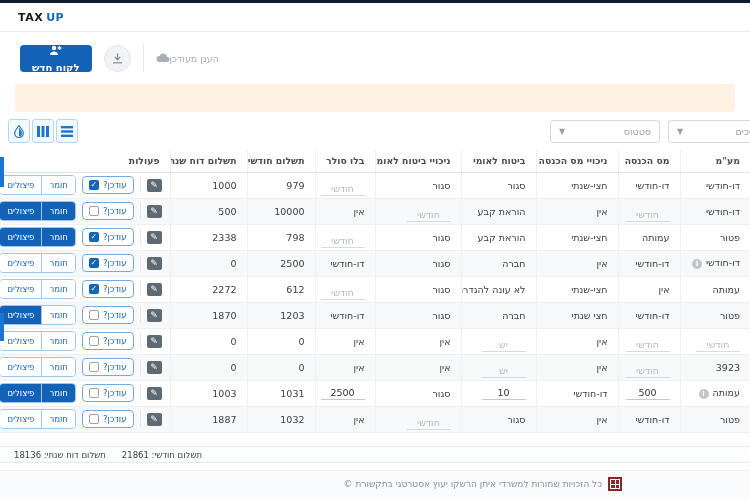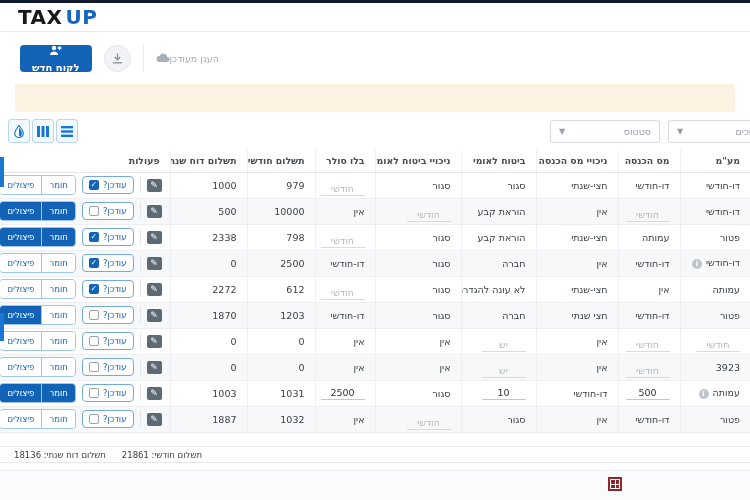--- a/index.html
+++ b/index.html
@@ -3,21 +3,21 @@
 <meta charset="utf-8">
 <style>
   * { box-sizing: border-box; margin: 0; padding: 0; }
   html,body { width:750px; height:500px; overflow:hidden; }
   body {
     font-family: "DejaVu Sans", "Liberation Sans", sans-serif;
     background:#fff; position:relative; direction:rtl;
   }
   .topline { height:3px; background:#111b2e; }
   .appbar { height:29px; border-bottom:1px solid #e9e9e9; display:flex; align-items:center; padding:0 18px; direction:ltr; }
-  .logo { font-weight:bold; font-size:20px; letter-spacing:.5px; cursor:pointer; }
+  .logo { font-weight:bold; font-size:11px; letter-spacing:.5px; cursor:pointer; }
   .logo-tax { color:#16181b; }
   .logo-up { color:#1565c0; margin-left:3px; }
 
   .toolbar { height:52px; display:flex; align-items:center; padding:0 20px; gap:12px; direction:ltr; }
   .btn-primary { display:flex; align-items:center; gap:6px; background:#1263b8; color:#fff; border:none;
     border-radius:4px; height:27px; padding:0 12px; font-size:10px; font-weight:bold; font-family:inherit; cursor:pointer;flex-direction:column; }
   .btn-download { width:27px; height:27px; border-radius:50%; background:#f1f3f6; border:1px solid #e3e6ea;
     color:#8a909a; display:flex; align-items:center; justify-content:center; cursor:pointer; }
   .vdiv { width:1px; height:28px; background:#e8eaed; }
   .cloud-status { display:flex; align-items:center; gap:0; color:#a6acb5; font-size:9.5px; }
@@ -433,16 +433,17 @@
 </div>
 
 <div class="footer-strip"></div>
 <div class="page-footer">
   <span class="flogo">
       <b></b>
       <b></b>
       <b></b>
       <b></b>
     </span>
+  <span>כל הזכויות שמורות למשרדי איתן הרשקו יעוץ אסטרטגי בתקשורת ©</span>
 </div>
 
 <div class="scroll-mark mark1"></div>
 <div class="scroll-mark mark2"></div>
 
 </body></html>

